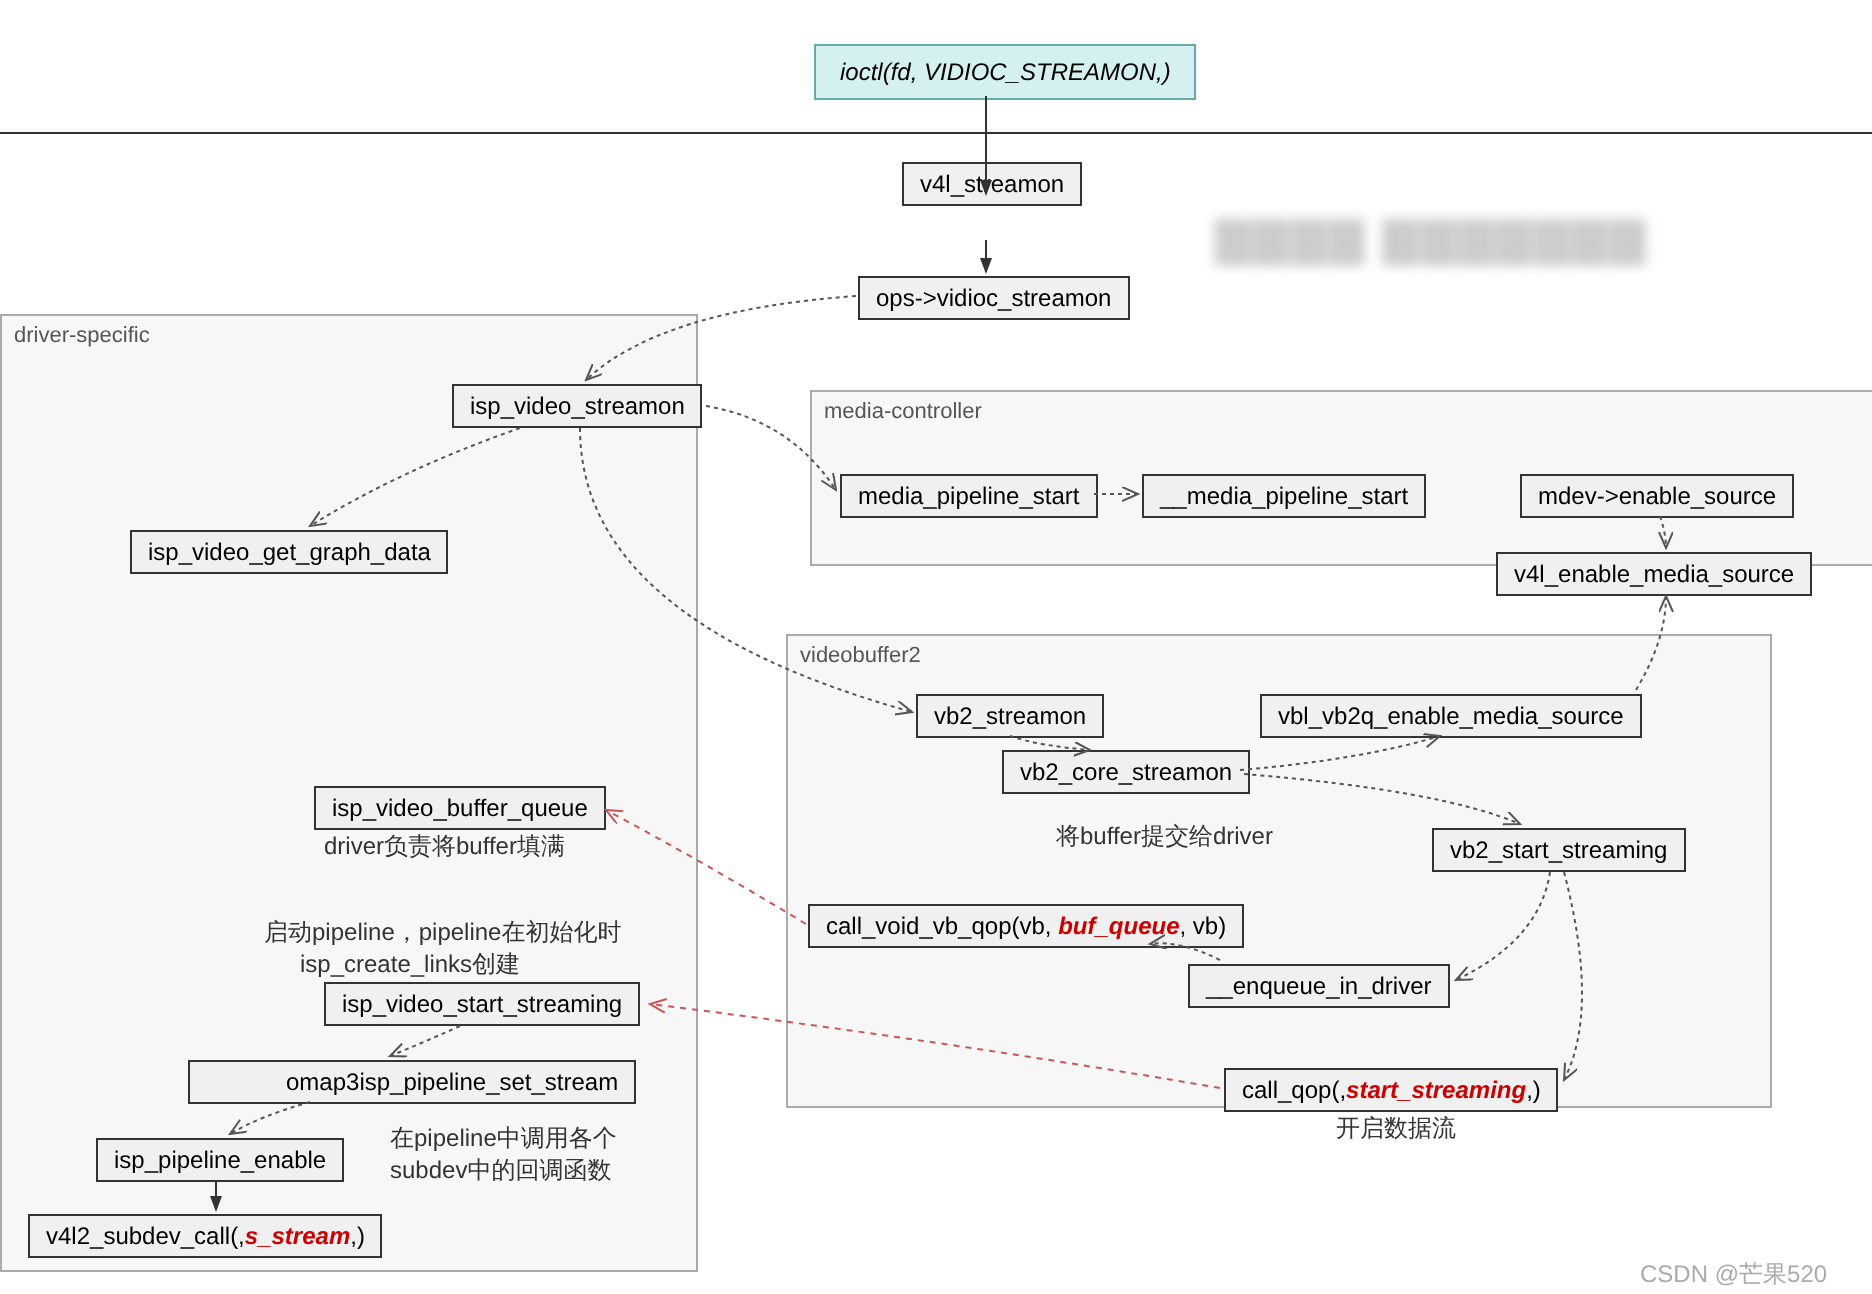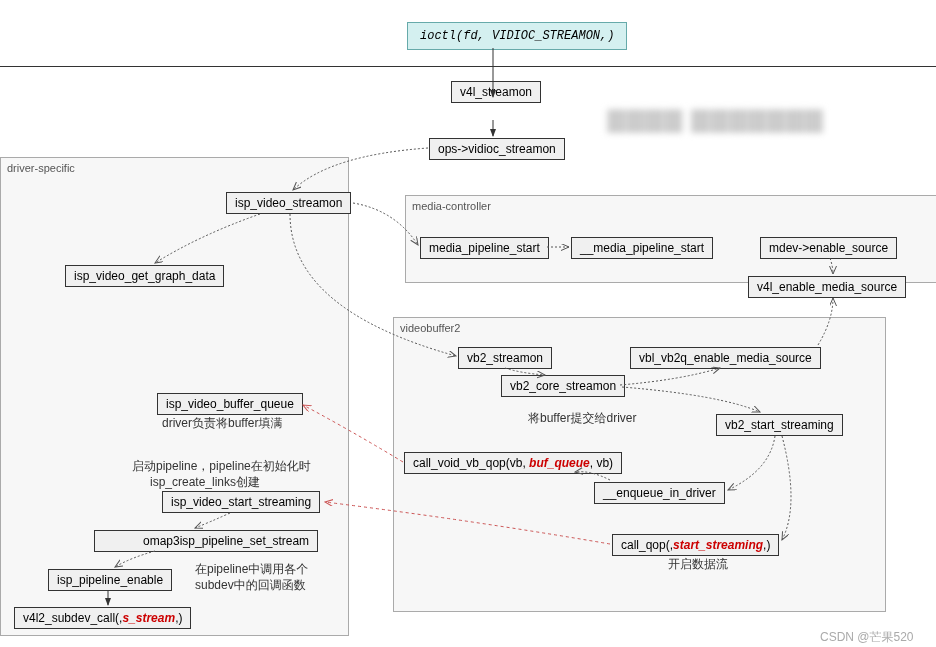--- a/index.html
+++ b/index.html
@@ -20,21 +20,21 @@
     background: #f0f0f0;
     font-size: 12px;
     white-space: nowrap;
     text-align: center;
   }
   .node-top {
     background: #d4f0f0;
     border: 1px solid #6aa;
     padding: 6px 12px;
   }
-  .node-italic { font-style: italic; font-family: Liberation Mono, monospace; }
+  .node-italic { font-style: italic; }
   .group {
     position: absolute;
     border: 1px solid #aaa;
     background: #f7f7f7;
   }
   .group-label {
     position: absolute;
     top: 4px;
     left: 6px;
     font-size: 11px;
@@ -72,21 +72,21 @@
 <body>
 
 <hr style="top:66px; left:0; width:936px;">
 
 <div class="group" style="top:157px; left:0; width:349px; height:479px;">
   <div class="group-label">driver-specific</div>
 </div>
 <div class="group" style="top:195px; left:405px; width:545px; height:88px;">
   <div class="group-label">media-controller</div>
 </div>
-<div class="group" style="top:317px; left:393px; width:493px; height:295px;">
+<div class="group" style="top:317px; left:393px; width:493px; height:237px;">
   <div class="group-label">videobuffer2</div>
 </div>
 
 <div class="node node-top node-italic" style="top:22px; left:407px;">ioctl(fd, VIDIOC_STREAMON,)</div>
 <div class="node" style="top:81px; left:451px;">v4l_streamon</div>
 <div class="node" style="top:138px; left:429px;">ops-&gt;vidioc_streamon</div>
 
 <div class="node" style="top:192px; left:226px;">isp_video_streamon</div>
 <div class="node" style="top:265px; left:65px;">isp_video_get_graph_data</div>
 <div class="node" style="top:393px; left:157px;">isp_video_buffer_queue</div>

